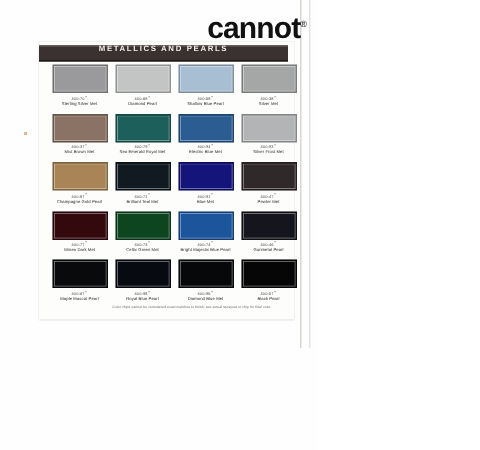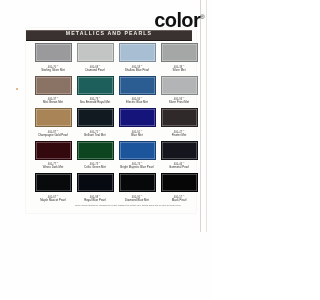--- a/index.html
+++ b/index.html
@@ -71,21 +71,21 @@
 <body>
 
 <div class="page">
 
   <div class="scan-edge-right"></div>
   <div class="scan-edge-right2"></div>
   <div class="scan-speck" style="left:16px;top:88px;"></div>
   <div class="scan-speck" style="left:187px;top:103px;"></div>
 
   <div class="brand">
-    <span>color</span><span class="tm">®</span>
+    <span>cannot</span><span class="tm">®</span>
   </div>
 
   <div class="card">
 
     <div class="banner"></div>
     <div class="banner-text">METALLICS AND PEARLS</div>
 
     <div class="grid">
         <div class="cell">
           <div class="chip" style="background: rgb(154, 154, 156);"></div>

